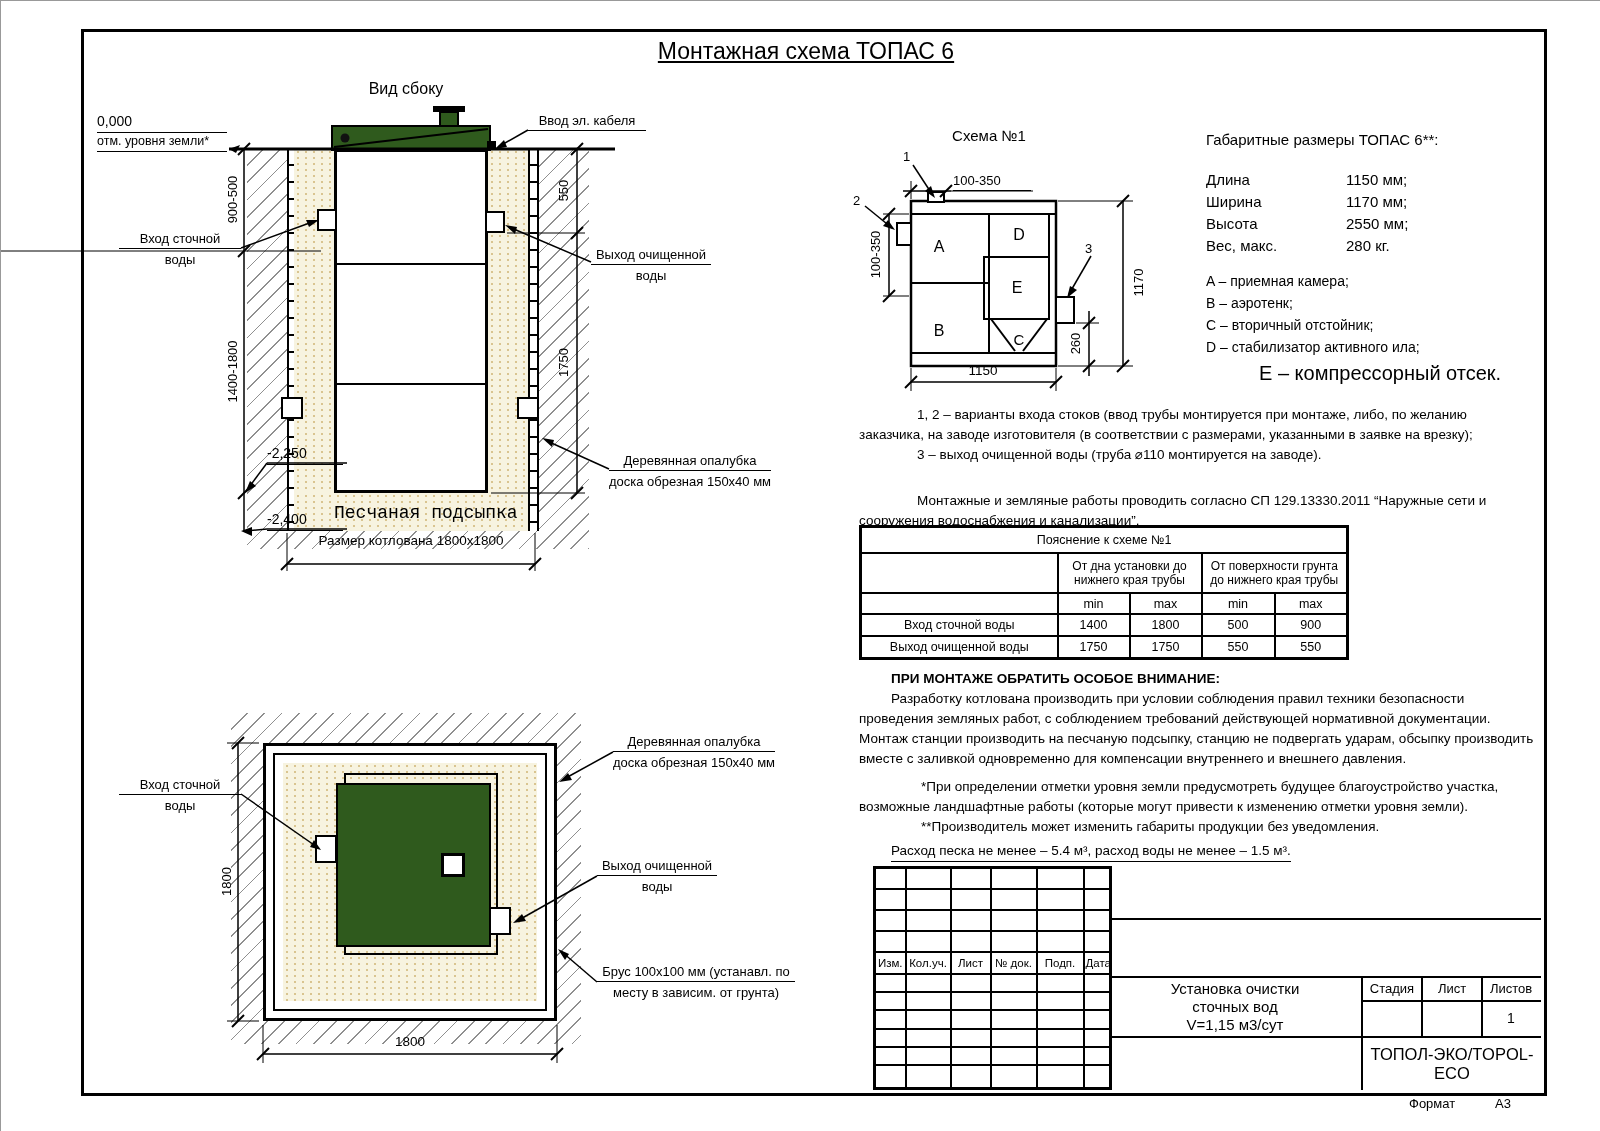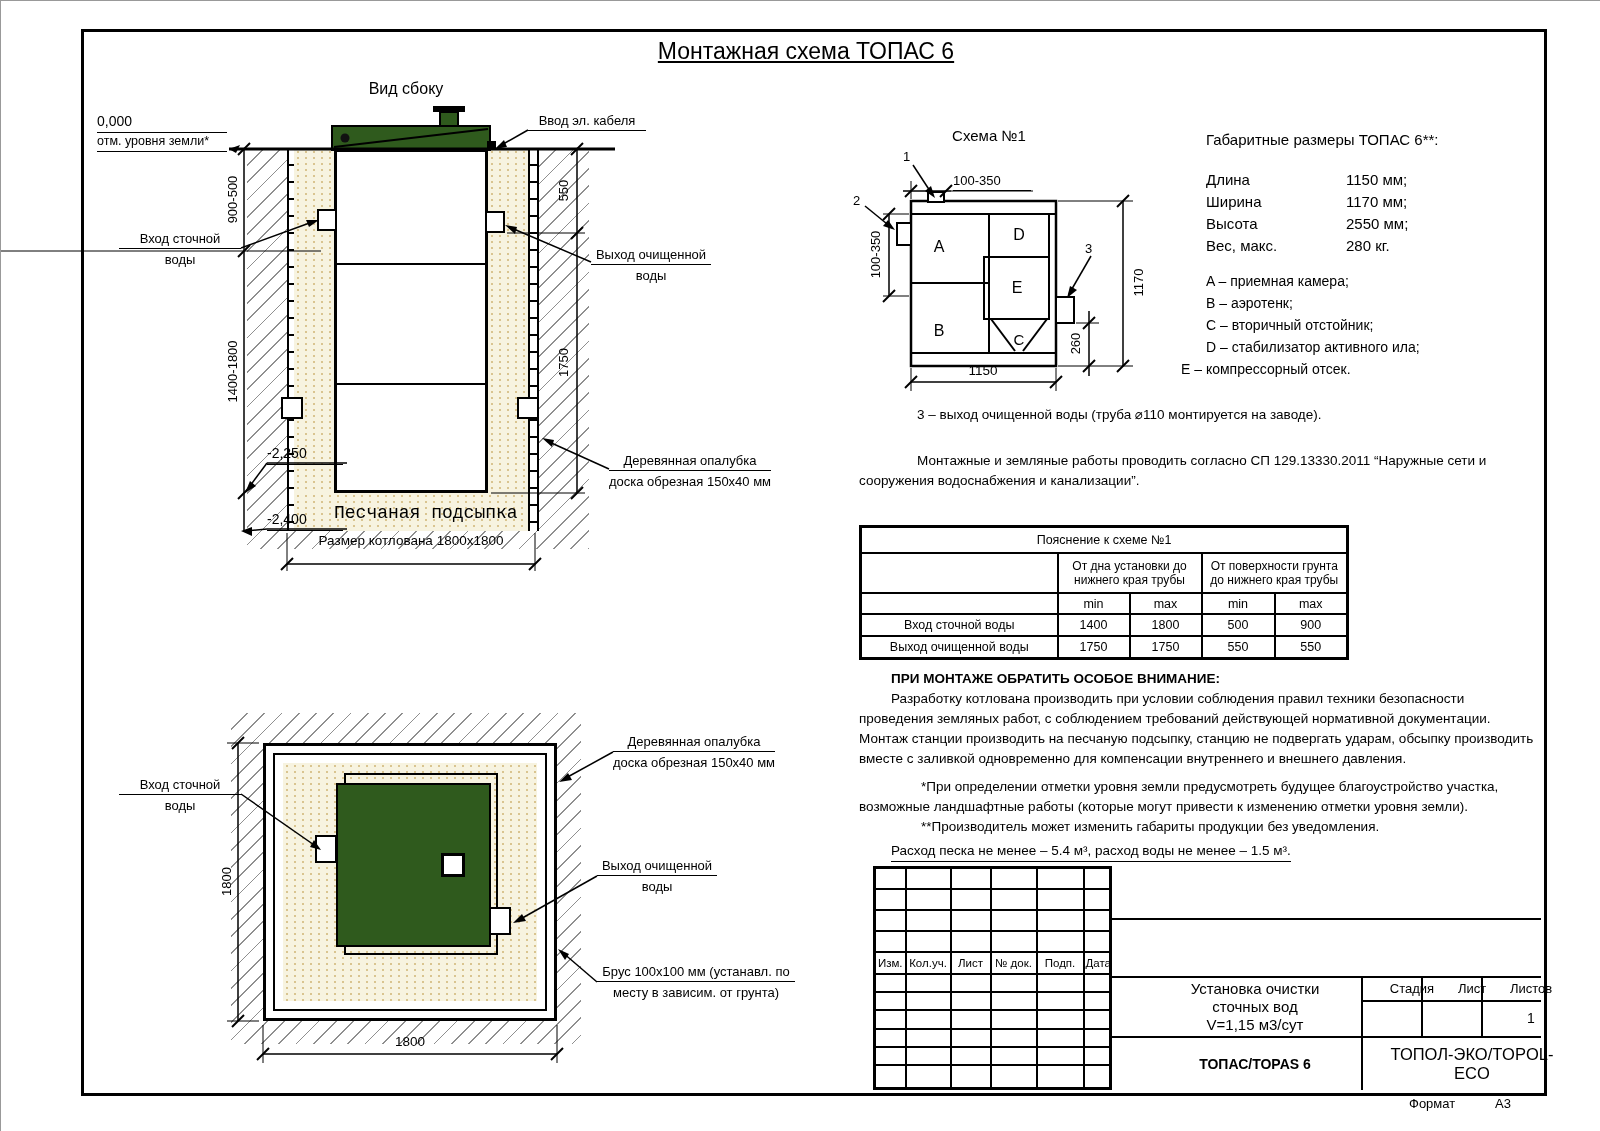--- a/index.html
+++ b/index.html
@@ -15,21 +15,21 @@
   .formwork{background-color:#fff;background-image:repeating-linear-gradient(180deg,rgba(0,0,0,0) 0 15px,#000 15px 17px);border-left:2px solid #000;border-right:2px solid #000;}
   .blk{background:#000;}
   svg.linework{position:absolute;left:0;top:0;pointer-events:none;}
   table.exp{position:absolute;border-collapse:collapse;table-layout:fixed;font-size:12.5px;}
   table.exp td{border:2px solid #000;text-align:center;padding:1px 2px;}
   table.rev{position:absolute;border-collapse:collapse;table-layout:fixed;font-size:11.5px;}
   table.rev td{border:2px solid #000;text-align:center;padding:0 1px;overflow:hidden;white-space:nowrap;}
   .par{position:absolute;font-size:13.5px;line-height:1.48;}
   .par p{margin:0;}
   .green{background:#2f5a1d;}
-  .cellc{position:absolute;display:flex;align-items:center;justify-content:center;text-align:center;padding-left:20px;}
+  .cellc{position:absolute;display:flex;align-items:center;justify-content:center;text-align:center;}
 </style>
 </head>
 <body>
 
 <div id="sheet">
 
   <div class="abs" style="left:80px;top:28px;width:1460px;height:1061px;border:3px solid #000;"></div>
 
   <div class="lbl ctr" style="left:570px;top:36px;width:470px;font-size:23px;text-decoration:underline;">Монтажная схема ТОПАС 6</div>
 
@@ -118,23 +118,24 @@
   <div class="lbl" style="left:1205px;top:192px;font-size:15px;">Ширина</div>
   <div class="lbl" style="left:1345px;top:192px;font-size:15px;">1170 мм;</div>
   <div class="lbl" style="left:1205px;top:214px;font-size:15px;">Высота</div>
   <div class="lbl" style="left:1345px;top:214px;font-size:15px;">2550 мм;</div>
   <div class="lbl" style="left:1205px;top:236px;font-size:15px;">Вес, макс.</div>
   <div class="lbl" style="left:1345px;top:236px;font-size:15px;">280 кг.</div>
   <div class="lbl" style="left:1205px;top:272px;font-size:14px;">A – приемная камера;</div>
   <div class="lbl" style="left:1205px;top:294px;font-size:14px;">B – аэротенк;</div>
   <div class="lbl" style="left:1205px;top:316px;font-size:14px;">C – вторичный отстойник;</div>
   <div class="lbl" style="left:1205px;top:338px;font-size:14px;">D – стабилизатор активного ила;</div>
-  <div class="lbl" style="left:1180px;top:360px;font-size:14px;">E – компрессорный отсек.</div>
+  <div class="lbl" style="left:1258px;top:360px;font-size:20px;">E – компрессорный отсек.</div>
 
   <div class="par" style="left:858px;top:404px;width:676px;">
+    <p style="text-indent:58px;">1, 2 – варианты входа стоков (ввод трубы монтируется при монтаже, либо, по желанию заказчика, на заводе изготовителя (в соответствии с размерами, указанными в заявке на врезку);</p>
     <p style="text-indent:58px;">3 – выход очищенной воды (труба ⌀110 монтируется на заводе).</p>
     <p style="text-indent:58px;margin-top:26px;">Монтажные и земляные работы проводить согласно СП 129.13330.2011 “Наружные сети и сооружения водоснабжения и канализации”.</p>
   </div>
 
   <table class="exp" style="left:858px;top:524px;width:490px;border:3px solid #000;">
     <colgroup>
         <col style="width:197px">
         <col style="width:72px">
         <col style="width:72px">
         <col style="width:73px">
@@ -293,21 +294,20 @@
   <div class="abs blk" style="left:1420px;top:975px;width:2px;height:60px;"></div>
   <div class="abs blk" style="left:1480px;top:975px;width:2px;height:60px;"></div>
 
   <div class="cellc" style="left:1108px;top:978px;width:252px;height:18px;font-size:15px;">Установка очистки</div>
   <div class="cellc" style="left:1108px;top:996px;width:252px;height:18px;font-size:15px;">сточных вод</div>
   <div class="cellc" style="left:1108px;top:1014px;width:252px;height:18px;font-size:15px;">V=1,15 м3/сут</div>
   <div class="cellc" style="left:1362px;top:977px;width:58px;height:20px;font-size:13px;">Стадия</div>
   <div class="cellc" style="left:1422px;top:977px;width:58px;height:20px;font-size:13px;">Лист</div>
   <div class="cellc" style="left:1482px;top:977px;width:56px;height:20px;font-size:13px;">Листов</div>
   <div class="cellc" style="left:1482px;top:1003px;width:56px;height:28px;font-size:14px;">1</div>
-  <div class="cellc" style="left:1108px;top:1040px;width:252px;height:46px;font-size:14px;font-weight:bold;">ТОПАС/TOPAS 6</div>
   <div class="cellc" style="left:1362px;top:1040px;width:178px;height:46px;font-size:16.5px;">ТОПОЛ-ЭКО/TOPOL-ECO</div>
   <div class="lbl" style="left:1408px;top:1095px;font-size:13px;">Формат</div>
   <div class="lbl" style="left:1494px;top:1095px;font-size:13px;">А3</div>
 
   <svg class="linework" width="1600" height="1131" stroke="#000" fill="none" stroke-width="1.5">
 
     <line x1="228" y1="148" x2="614" y2="148" stroke-width="3"></line>
     <line x1="336" y1="263" x2="484" y2="263" stroke-width="2"></line>
     <line x1="336" y1="383" x2="484" y2="383" stroke-width="2"></line>
     <line x1="333" y1="146" x2="487" y2="128" stroke-width="2"></line>

